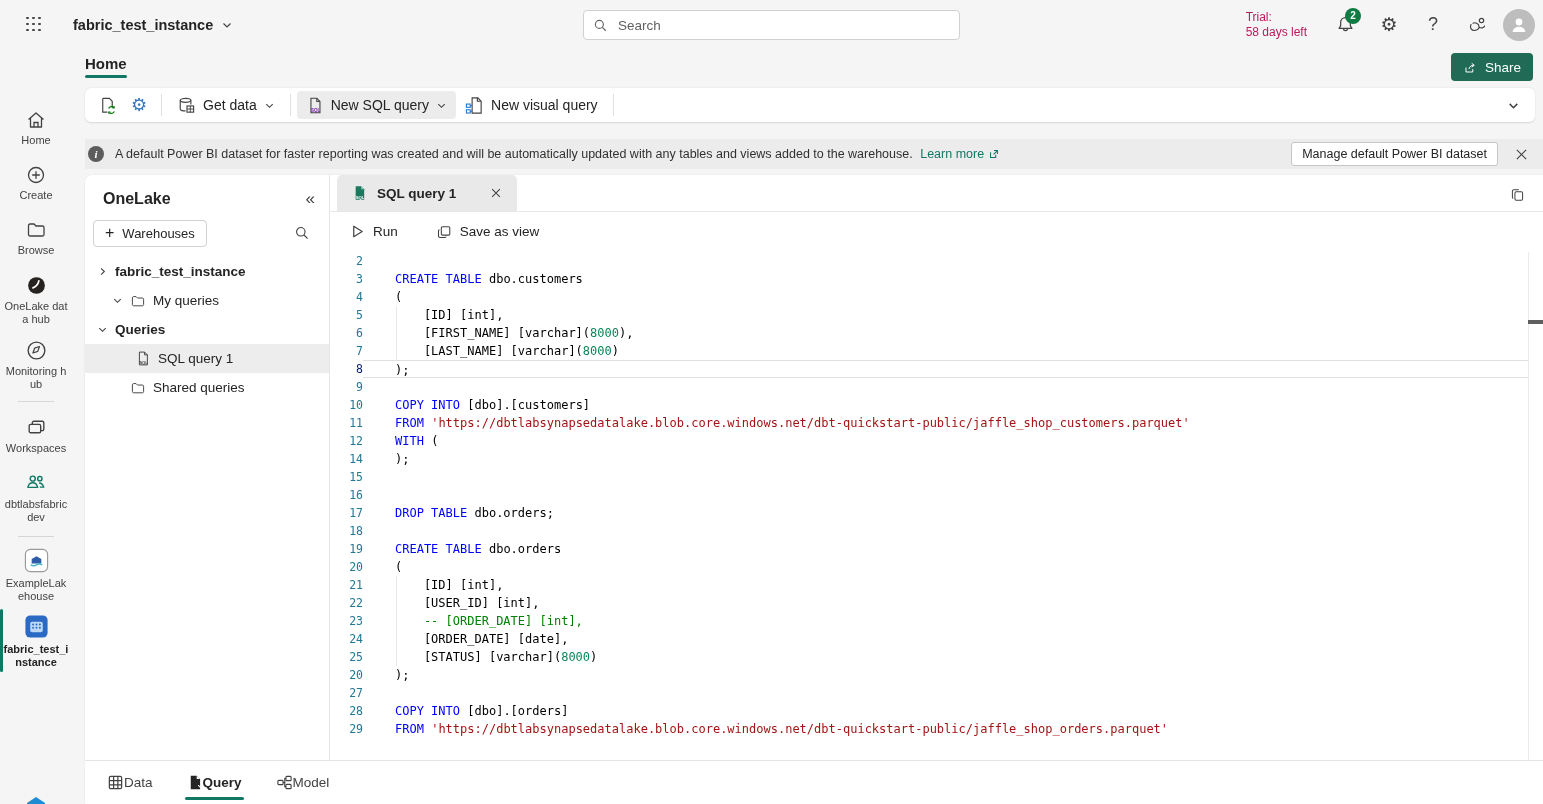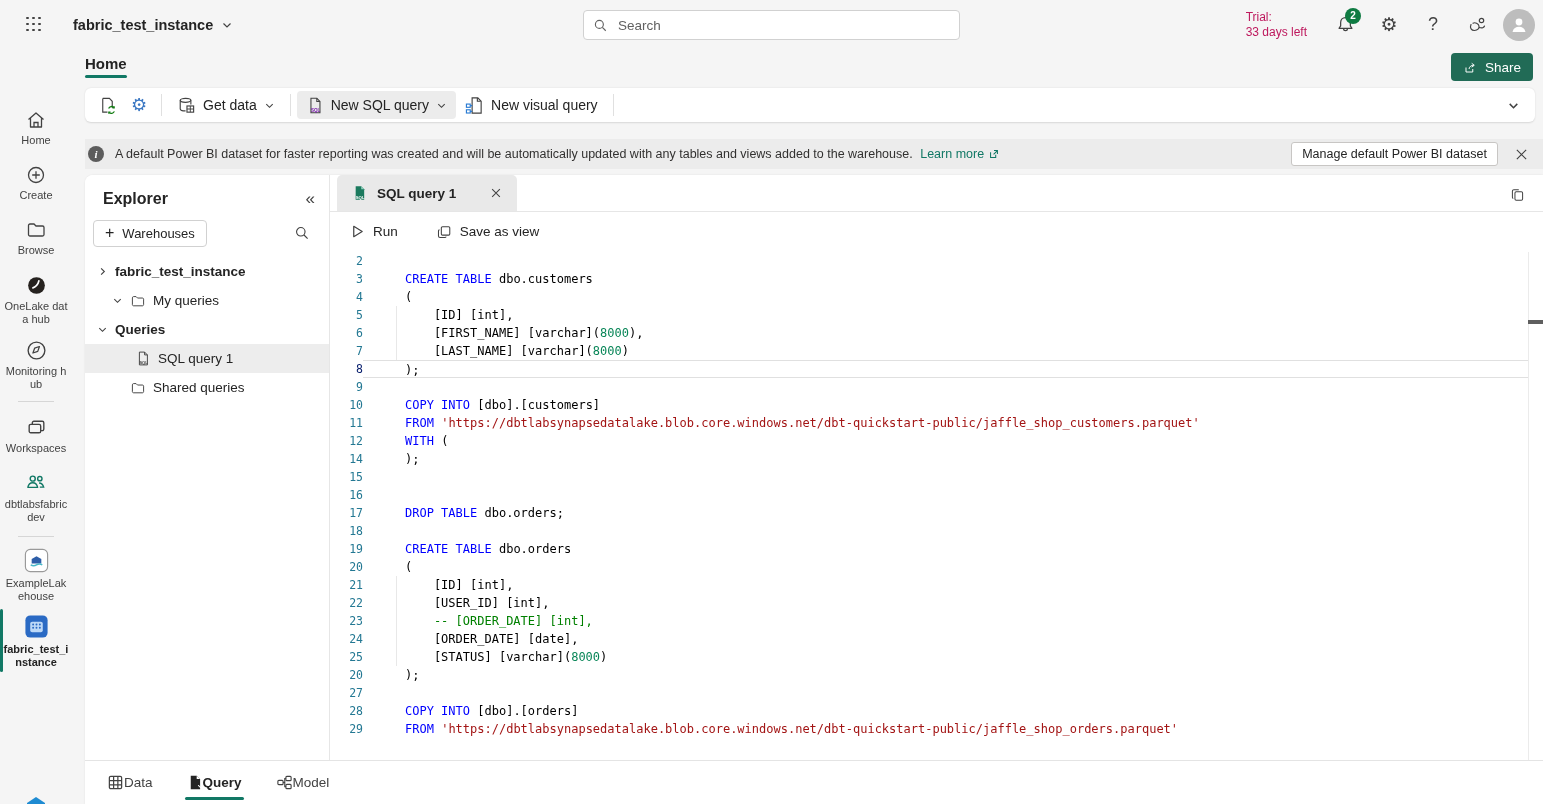--- a/index.html
+++ b/index.html
@@ -96,21 +96,21 @@
   .tab-close { width:22px; height:22px; display:flex; align-items:center; justify-content:center; border-radius:3px; cursor:pointer; }
   .copy-btn { position:absolute; right:14px; top:8px; width:24px; height:24px; display:flex; align-items:center; justify-content:center; cursor:pointer; }
   .runrow { height:39px; display:flex; align-items:center; padding-left:14px; gap:26px; }
   .runrow .act { display:flex; align-items:center; gap:8px; font-size:13.5px; cursor:pointer; padding:4px 6px; border-radius:4px; }
 
   
   .code-area { position:absolute; top:77px; left:0; right:0; bottom:0; overflow:hidden;
     font-family:"DejaVu Sans Mono","Liberation Mono",monospace; font-size:12px; }
   .cl { display:flex; height:18px; line-height:18px; white-space:pre; }
   .ln { width:33px; text-align:right; color:#237893; flex:none; font-size:11.5px; }
-  .ct { flex:1; padding-left:42px; position:relative; margin-right:15px; }
+  .ct { flex:1; padding-left:32px; position:relative; margin-right:15px; }
   .cl.ind .ct::before { content:""; position:absolute; left:33px; top:0; bottom:0; width:1px; background:#e8e8e8; }
   .cl.active .ct { border-top:1px solid #e0e0e0; border-bottom:1px solid #e0e0e0; }
   .cl.active .ln { color:#0b216f; }
   .tk-k { color:#0000ff; }
   .tk-p { color:#000000; }
   .tk-n { color:#098658; }
   .tk-s { color:#a31515; }
   .tk-u { color:#a31515; }
   .tk-c { color:#008000; }
   .sb-track { position:absolute; right:14px; top:0; bottom:0; width:1px; background:#ebebeb; }
@@ -153,21 +153,21 @@
       <svg width="15" height="15" viewBox="0 0 20 20">
           <circle cx="8.5" cy="8.5" r="5.3" fill="none" stroke="#616161" stroke-width="1.5"></circle>
           <path d="M12.5 12.5L17 17" stroke="#616161" stroke-width="1.5"></path>
         </svg>
     </span>
     <input type="text" placeholder="Search" style="">
   </div>
   <div class="top-right">
     <div class="trial">
       <div>Trial:</div>
-      <div>33 days left</div>
+      <div>58 days left</div>
     </div>
     <div class="tbtn">
       <span class="ico">
         <svg width="19" height="19" viewBox="0 0 20 20">
             <path d="M10 2.8c-3 0-5.1 2.2-5.1 5.1v3.6L3.2 14h13.6l-1.7-2.5V7.9c0-2.9-2.1-5.1-5.1-5.1z M8 14.5a2 2 0 0 0 4 0" fill="none" stroke="#424242" stroke-width="1.3" stroke-linejoin="round"></path>
           </svg>
       </span>
       <span class="badge">2</span>
     </div>
     <div class="tbtn">
@@ -404,21 +404,21 @@
         </svg>
     </span>
 
   </div>
 </nav>
 
 <div class="panel">
 
   <aside class="explorer">
     <div class="exp-head">
-      <span class="exp-title">Explorer</span>
+      <span class="exp-title">OneLake</span>
       <span class="collapse-ic">«</span>
     </div>
     <div class="exp-actions">
       <button class="warehouses-btn">
         <span class="plus-glyph">+</span>
         <span>Warehouses</span>
       </button>
       <span class="exp-search">
         <svg width="16" height="16" viewBox="0 0 20 20">
             <circle cx="8.5" cy="8.5" r="5.3" fill="none" stroke="#424242" stroke-width="1.4"></circle>

